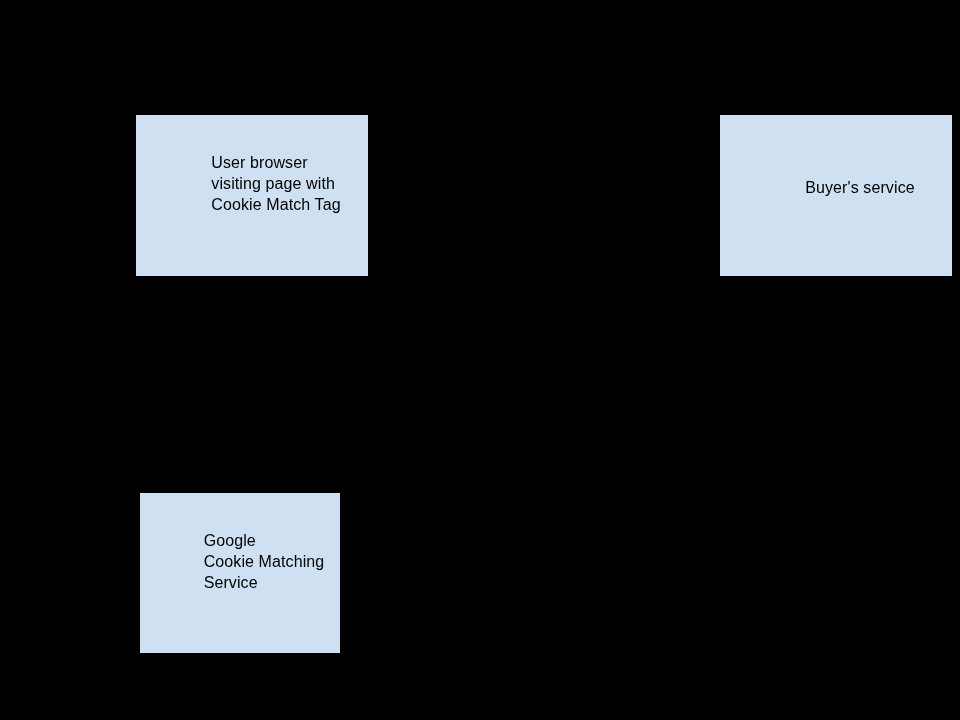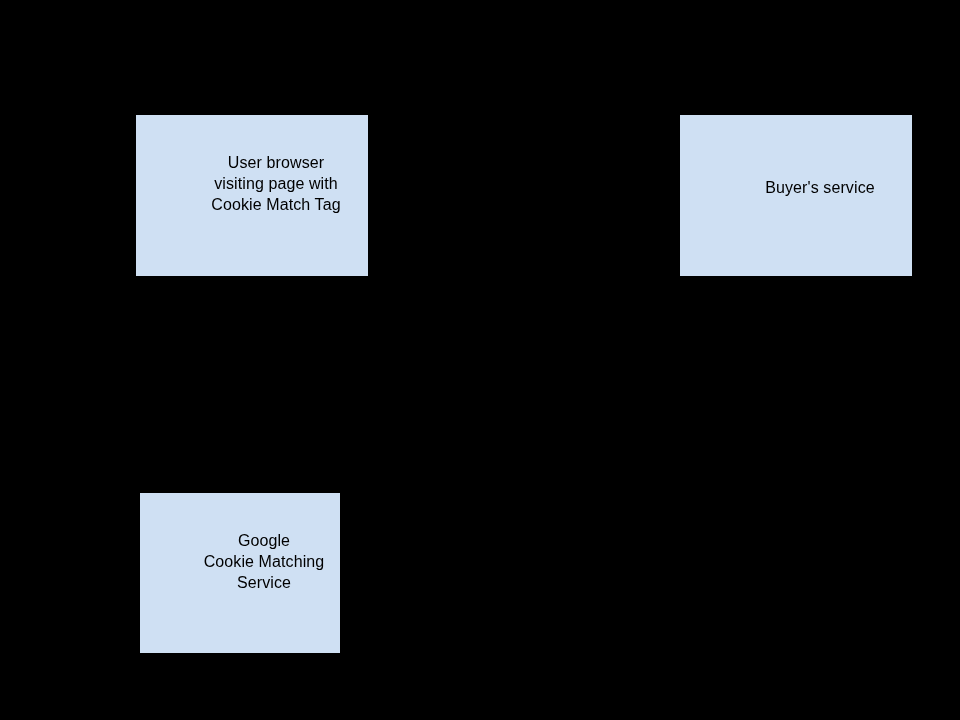--- a/index.html
+++ b/index.html
@@ -26,37 +26,36 @@
     background: #cfe0f3;
     display: flex;
     flex-direction: column;
     align-items: center;
     justify-content: center;
   }
   .node-label {
     font-size: 16px;
     line-height: 21px;
     color: #000000;
-    text-align: center;
     white-space: pre-line;
     letter-spacing: 0.1px;
     
     position: relative;
     top: -12px;
     margin-left: 48px;
   }
   
   #node-user-browser {
     left: 136px;
     top: 115px;
     width: 232px;
     height: 161px;
   }
   #node-buyers-service {
-    left: 680px;
+    left: 720px;
     top: 115px;
     width: 232px;
     height: 161px;
   }
   #node-google-cookie-matching {
     left: 140px;
     top: 493px;
     width: 200px;
     height: 160px;
   }

